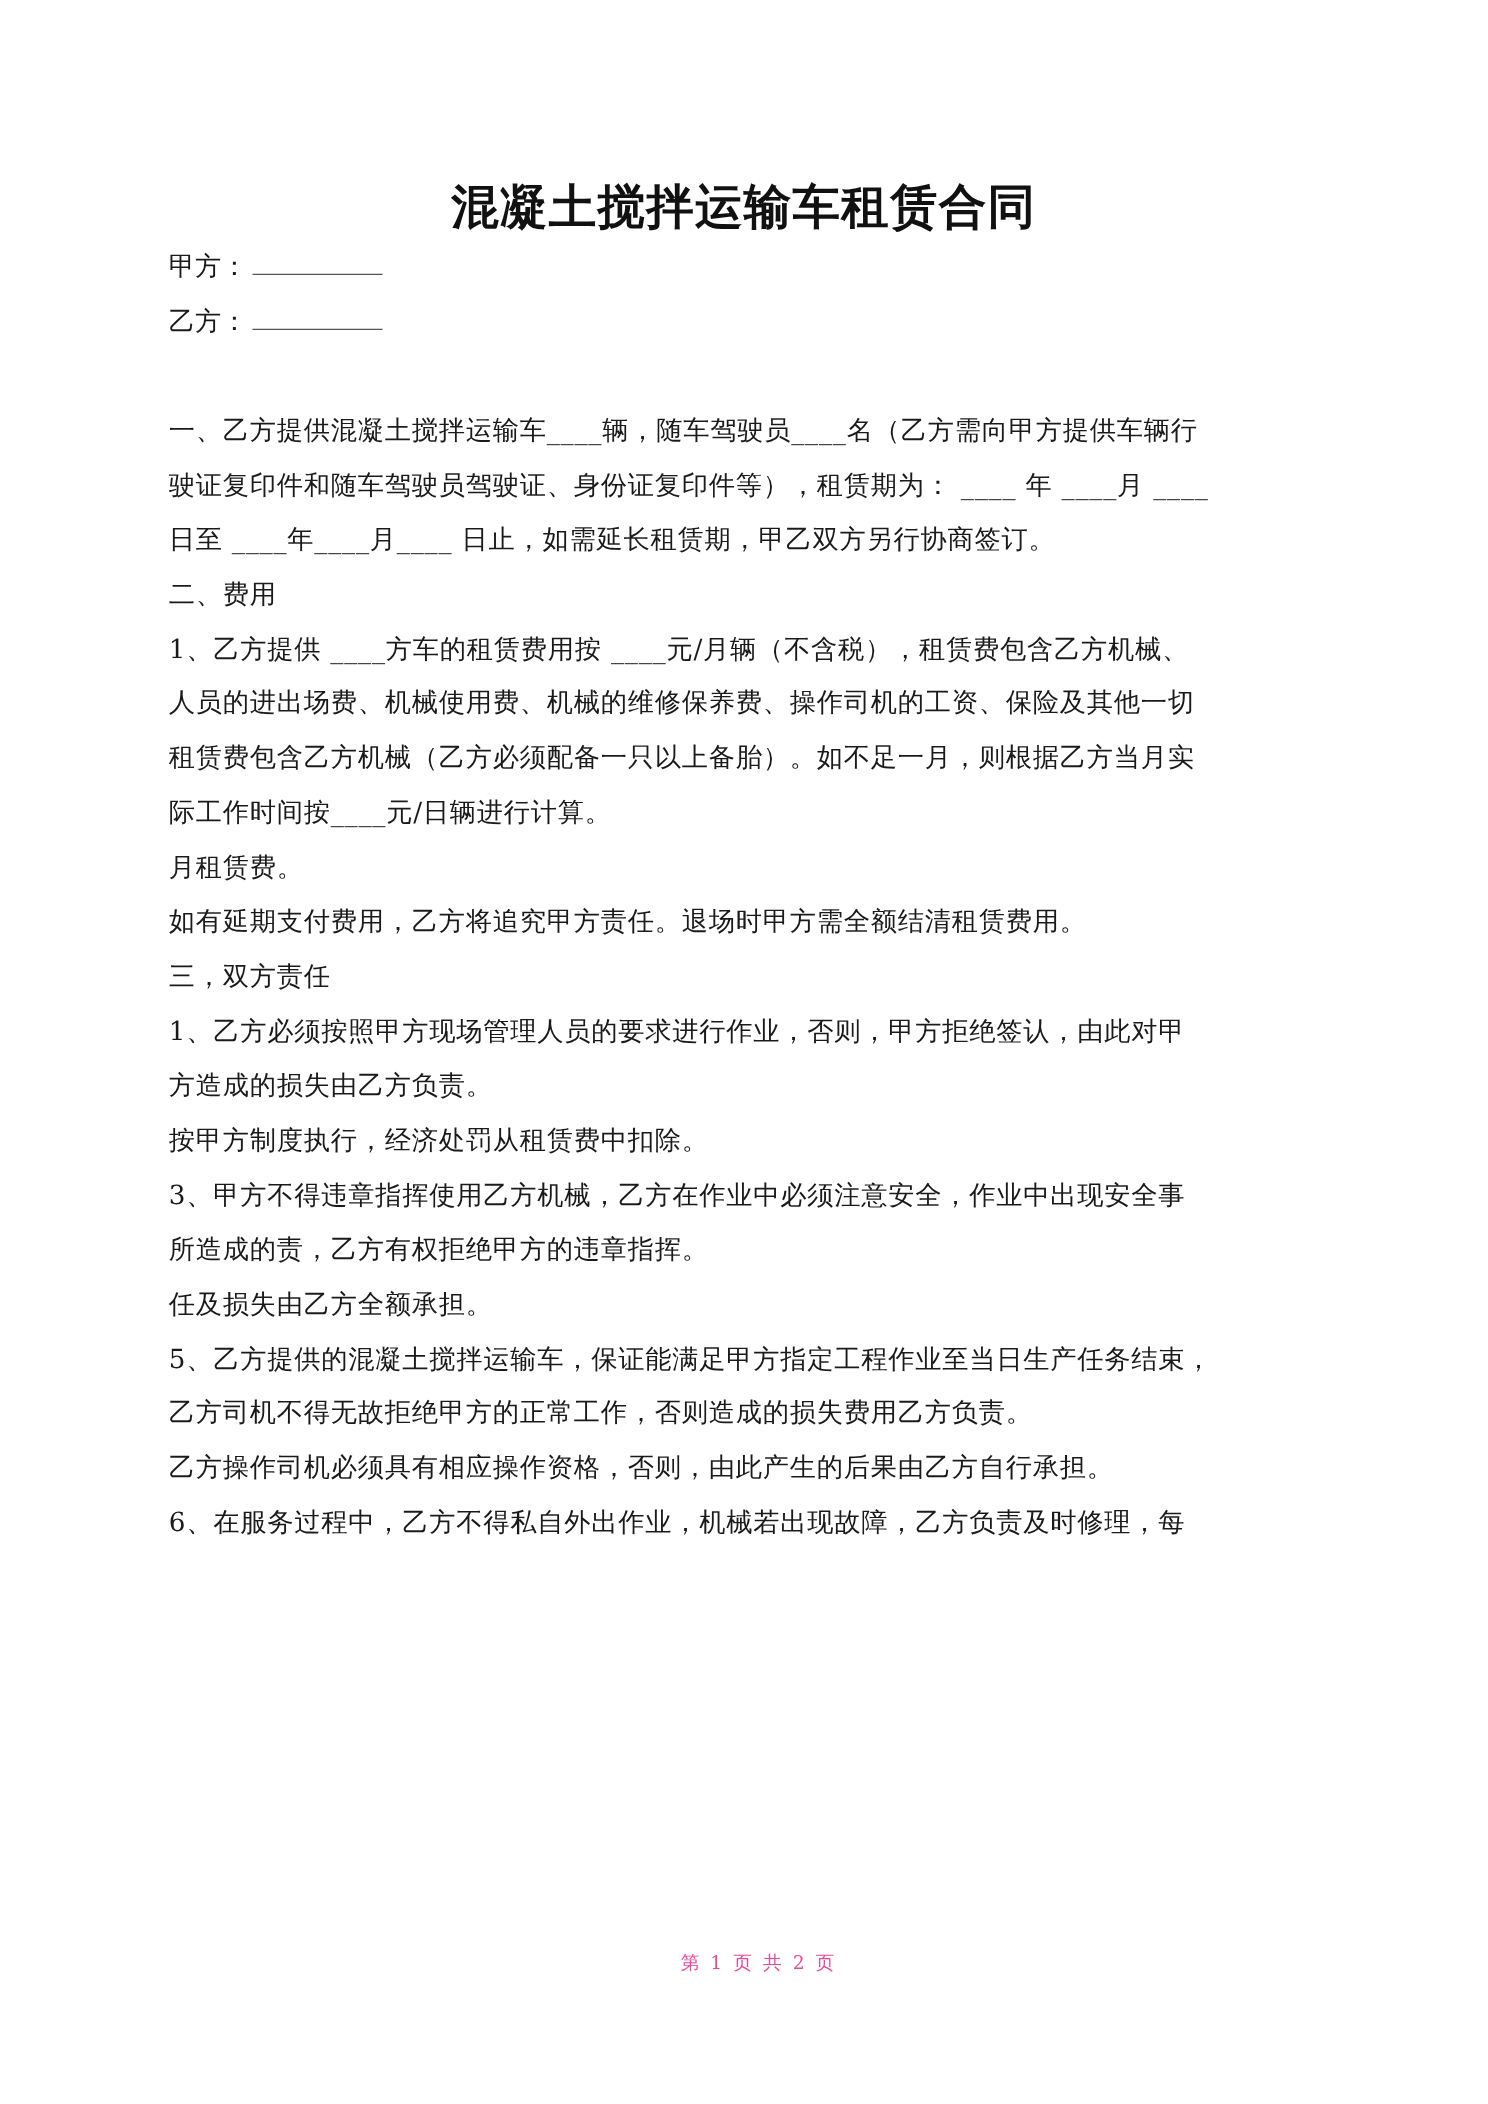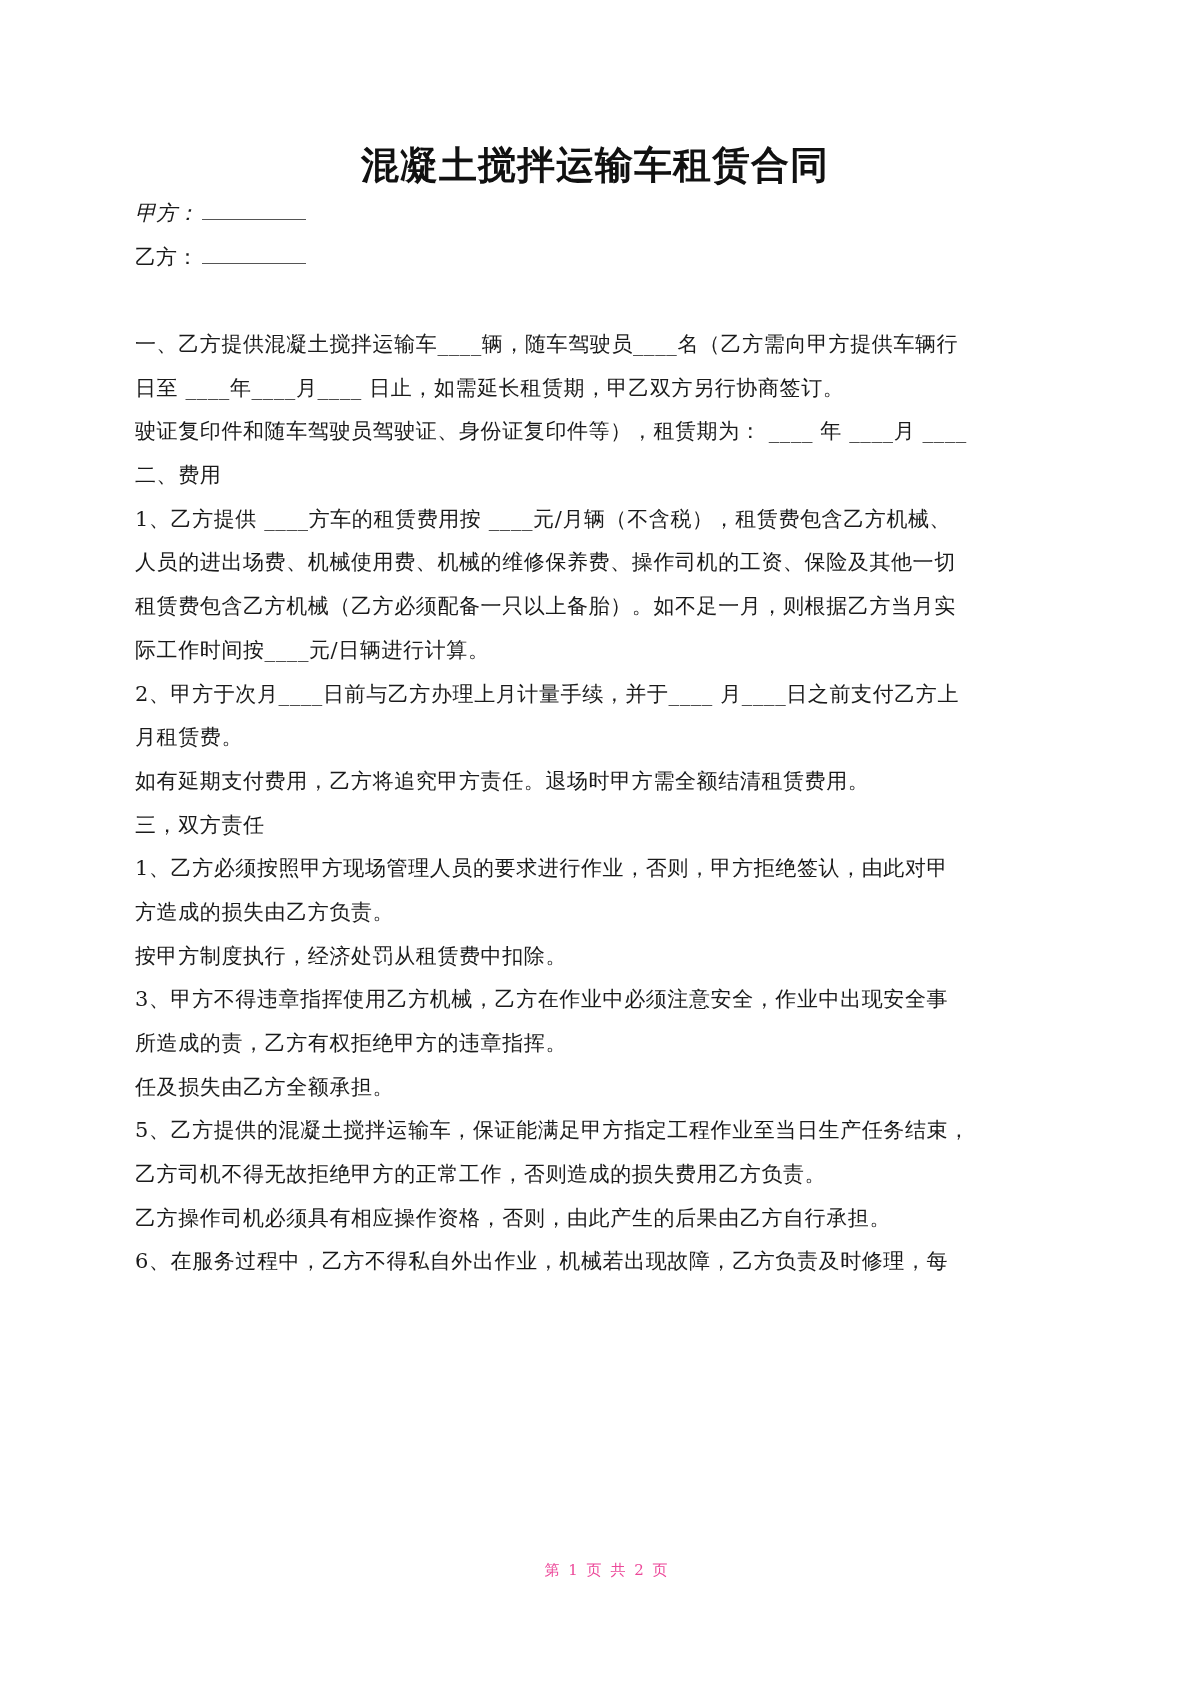--- a/index.html
+++ b/index.html
@@ -74,37 +74,36 @@
     margin-left: 12px;
   }
 </style>
 </head>
 <body>
 
 <div class="page">
 
   <div class="title">混凝土搅拌运输车租赁合同</div>
 
-  <div class="party" style="top:198px;font-style:italic;">
+  <div class="party" style="top:198px;">
     <span>甲方：</span><span class="blank"></span>
   </div>
   <div class="party" style="top:242px;">
     <span>乙方：</span><span class="blank"></span>
   </div>
 
   <div class="body">
     <div class="line">一、乙方提供混凝土搅拌运输车____辆，随车驾驶员____名（乙方需向甲方提供车辆行</div>
+    <div class="line">驶证复印件和随车驾驶员驾驶证、身份证复印件等），租赁期为： ____ 年 ____月 ____</div>
     <div class="line">日至 ____年____月____ 日止，如需延长租赁期，甲乙双方另行协商签订。</div>
-    <div class="line">驶证复印件和随车驾驶员驾驶证、身份证复印件等），租赁期为： ____ 年 ____月 ____</div>
     <div class="line">二、费用</div>
     <div class="line">1、乙方提供 ____方车的租赁费用按 ____元/月辆（不含税），租赁费包含乙方机械、</div>
     <div class="line">人员的进出场费、机械使用费、机械的维修保养费、操作司机的工资、保险及其他一切</div>
     <div class="line">租赁费包含乙方机械（乙方必须配备一只以上备胎）。如不足一月，则根据乙方当月实</div>
     <div class="line">际工作时间按____元/日辆进行计算。</div>
-    <div class="line">2、甲方于次月____日前与乙方办理上月计量手续，并于____ 月____日之前支付乙方上</div>
     <div class="line">月租赁费。</div>
     <div class="line">如有延期支付费用，乙方将追究甲方责任。退场时甲方需全额结清租赁费用。</div>
     <div class="line">三，双方责任</div>
     <div class="line">1、乙方必须按照甲方现场管理人员的要求进行作业，否则，甲方拒绝签认，由此对甲</div>
     <div class="line">方造成的损失由乙方负责。</div>
     <div class="line">按甲方制度执行，经济处罚从租赁费中扣除。</div>
     <div class="line">3、甲方不得违章指挥使用乙方机械，乙方在作业中必须注意安全，作业中出现安全事</div>
     <div class="line">所造成的责，乙方有权拒绝甲方的违章指挥。</div>
     <div class="line">任及损失由乙方全额承担。</div>
     <div class="line">5、乙方提供的混凝土搅拌运输车，保证能满足甲方指定工程作业至当日生产任务结束，</div>

